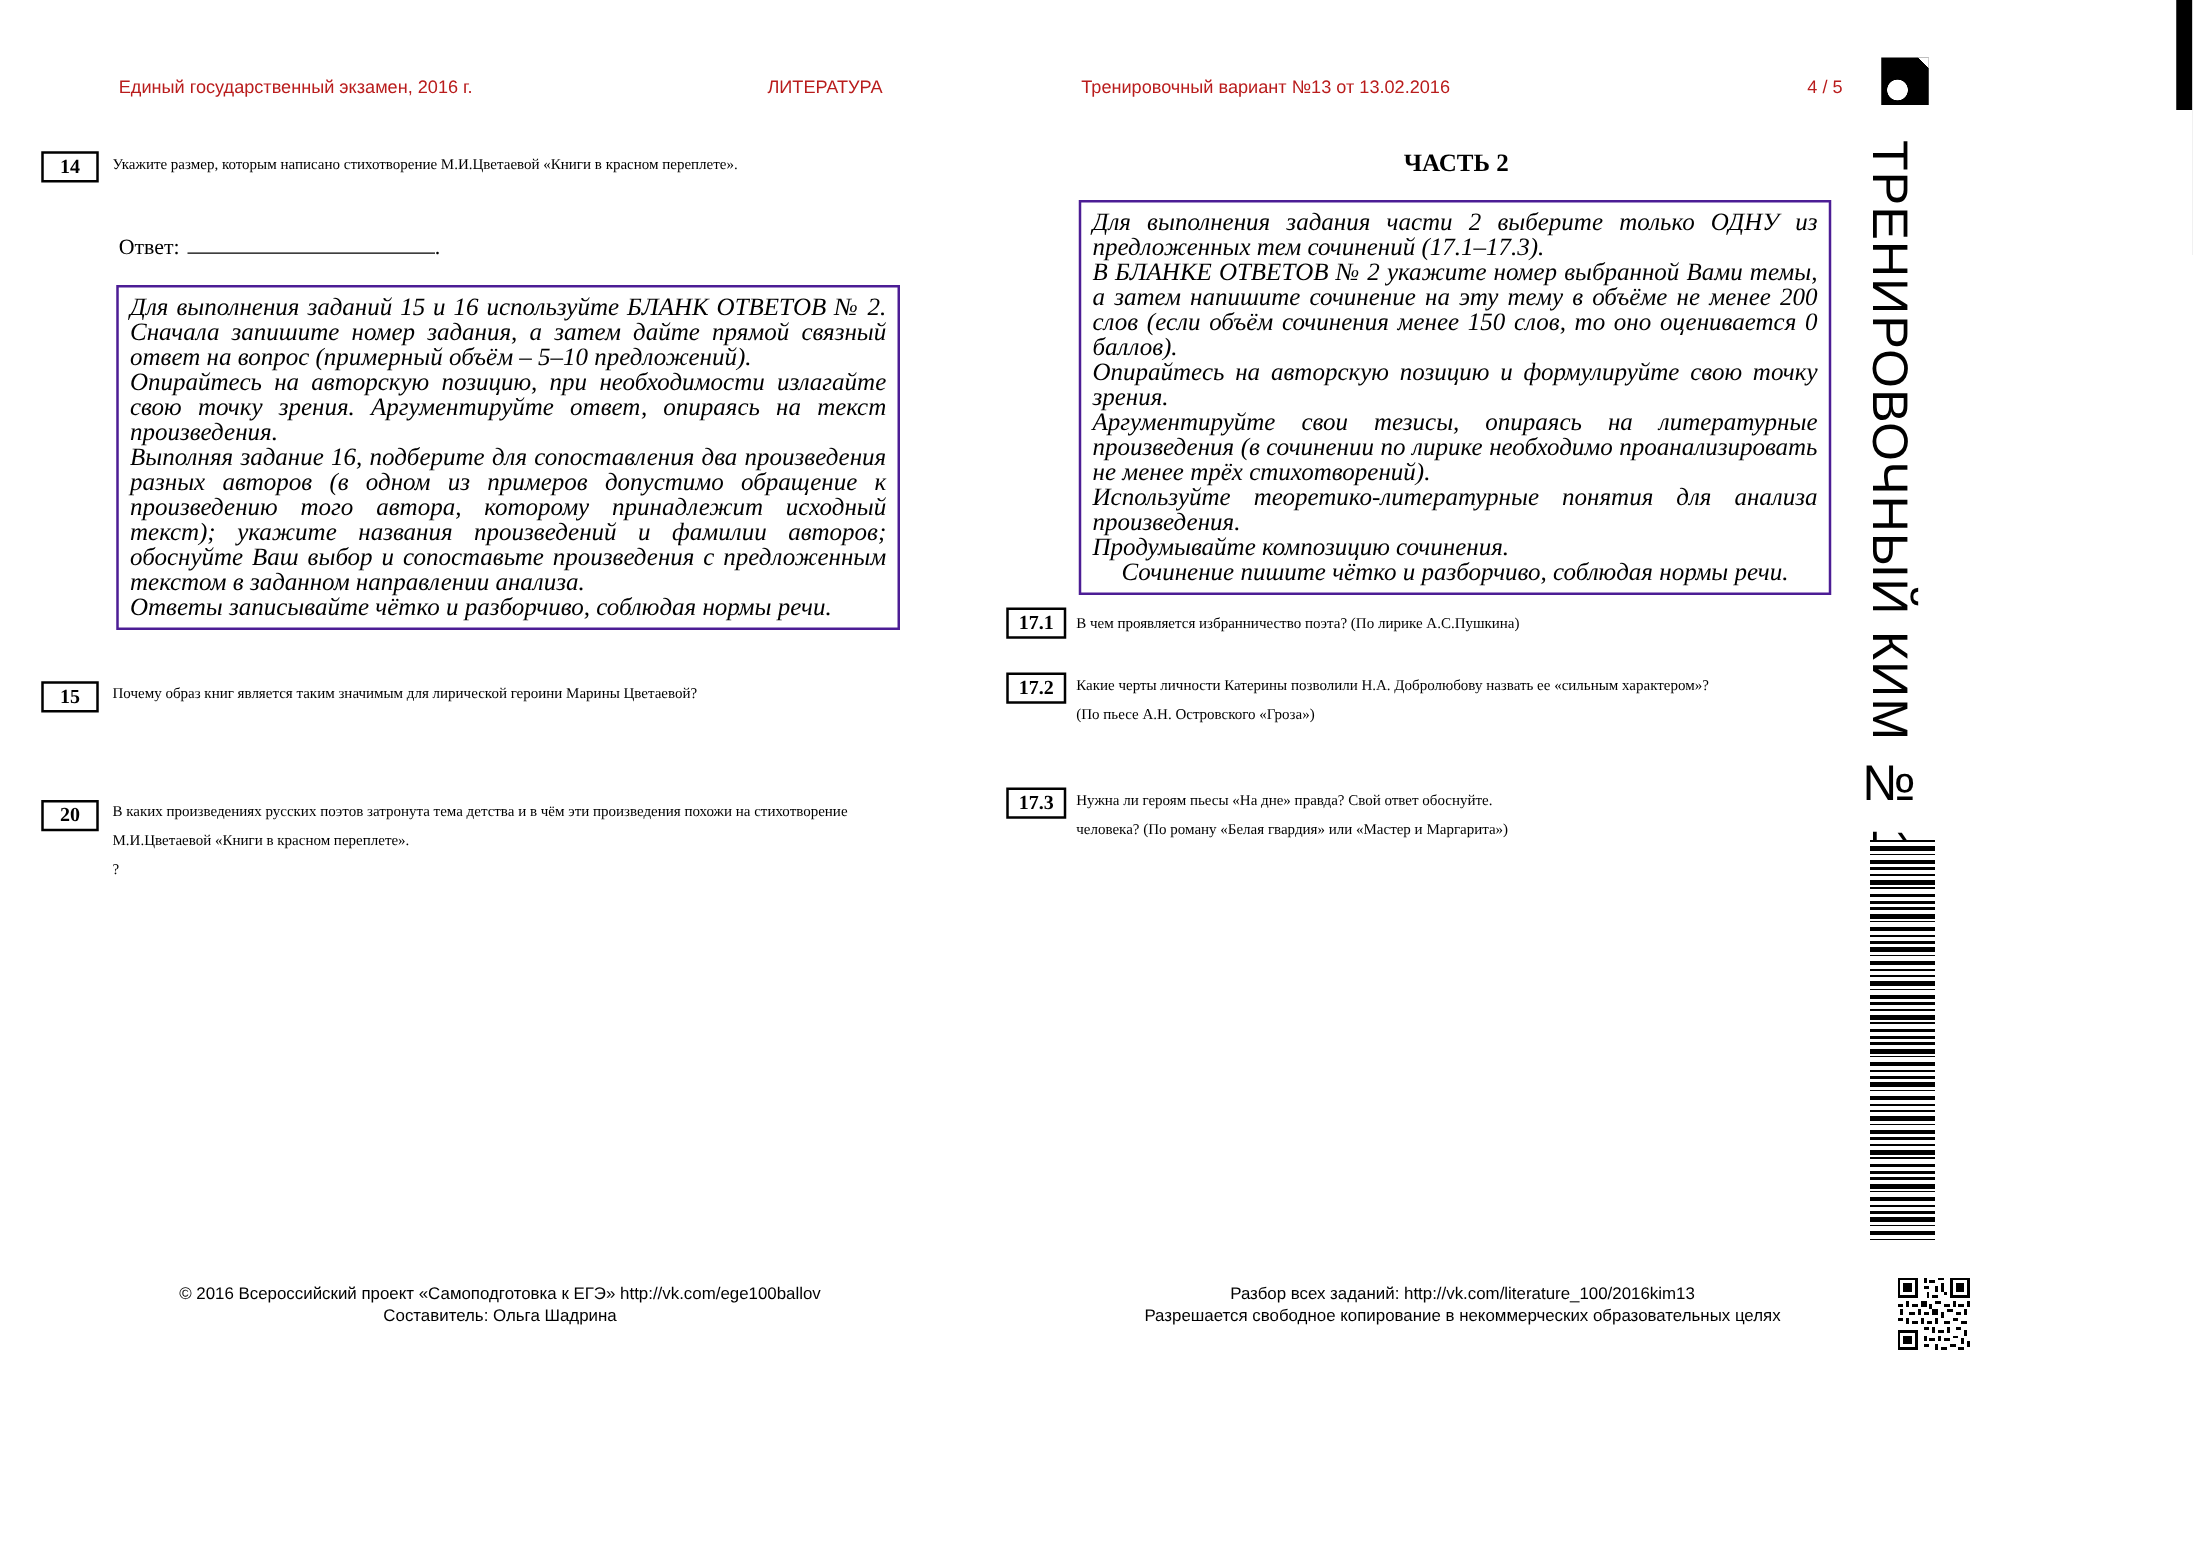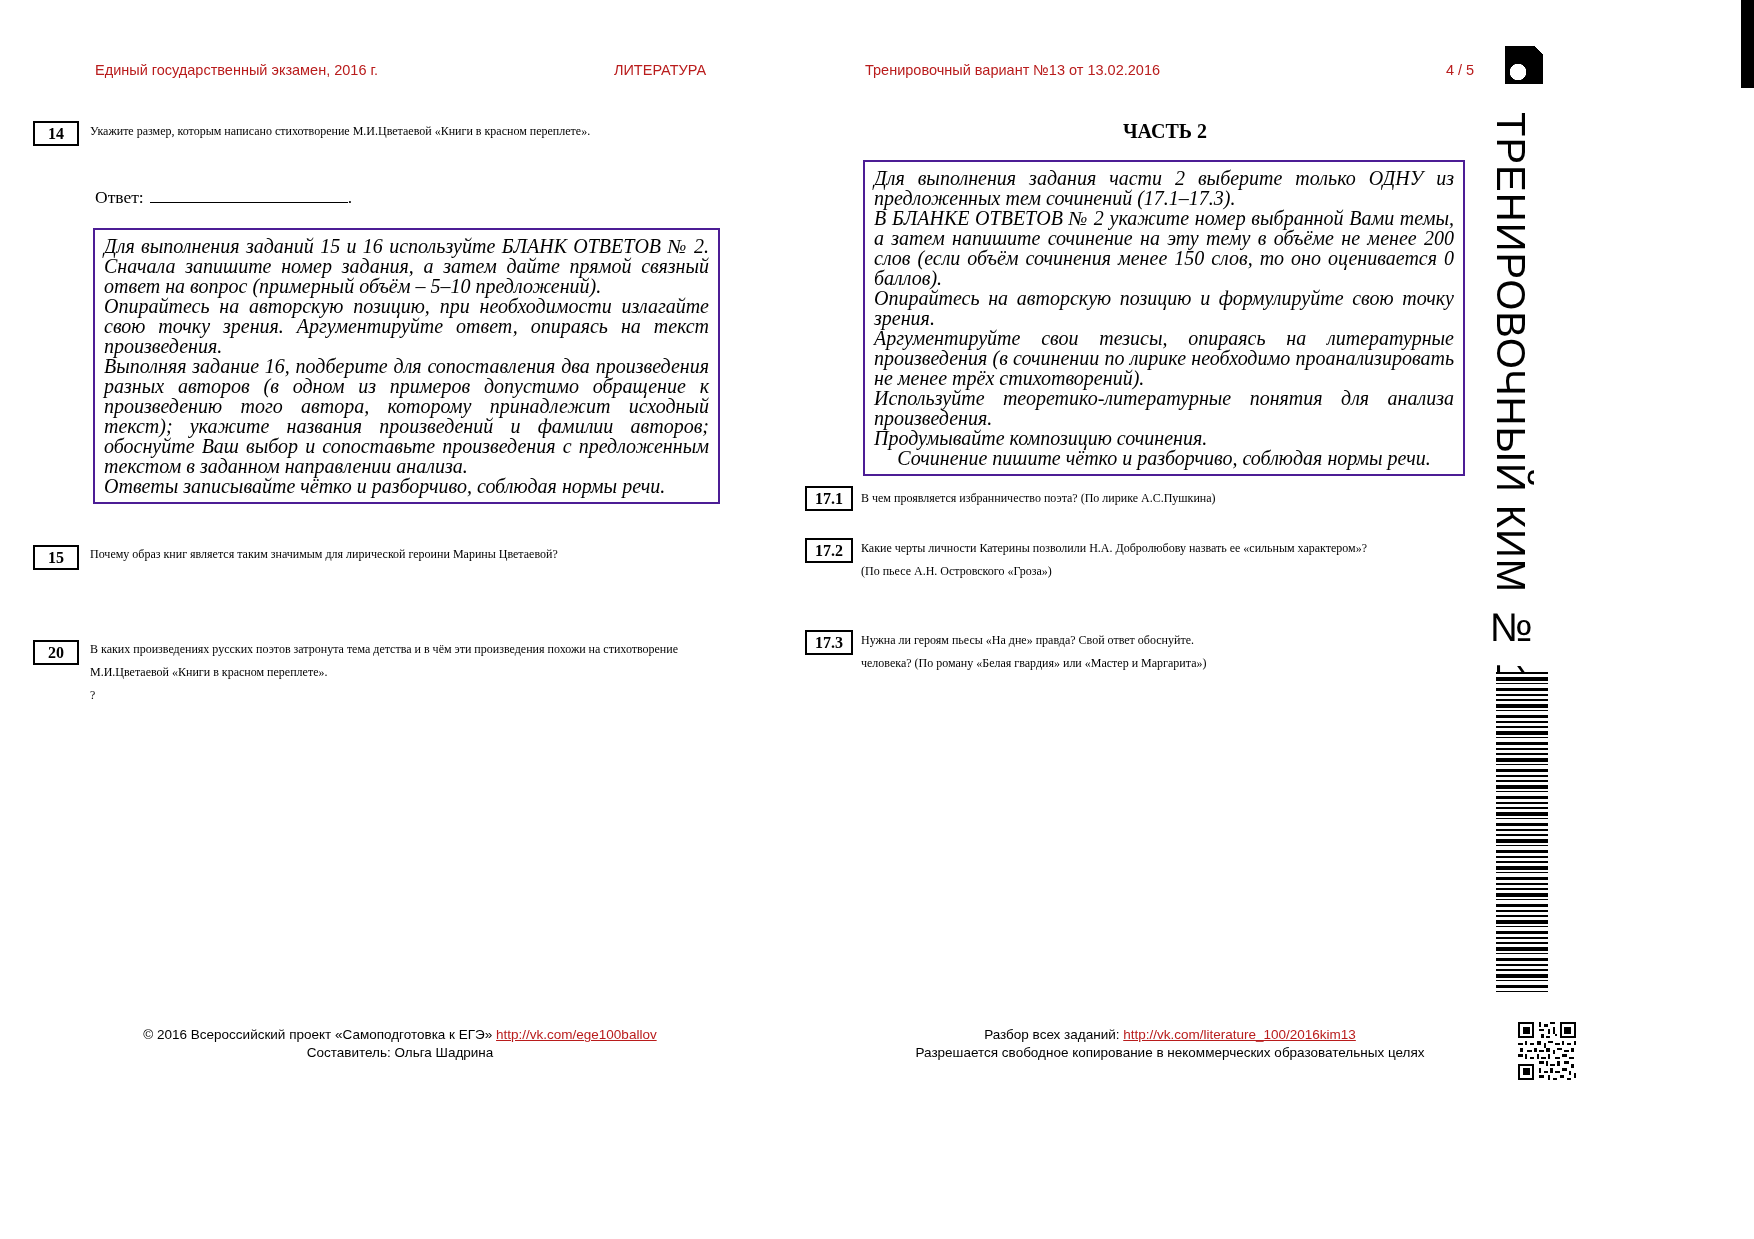--- a/index.html
+++ b/index.html
@@ -90,21 +90,21 @@
   }
 
   
   .footer-block {
     position:absolute; top:1026px;
     font-family:"Liberation Sans", sans-serif;
     font-size:13.5px; text-align:center; line-height:18px;
   }
   .footer-left  { left:120px; width:560px; }
   .footer-right { left:900px; width:540px; }
-  a.doc-link { color:#b91c1c; text-decoration:underline; cursor:pointer; }
+  a.doc-link { color:#000000; cursor:pointer; }
 </style>
 </head>
 <body>
 
 <div class="page">
 
   <span class="hdr hdr-left">Единый государственный экзамен, 2016 г.</span>
   <span class="hdr hdr-center">ЛИТЕРАТУРА</span>
   <span class="hdr hdr-right">Тренировочный вариант №13 от 13.02.2016</span>
   <span class="hdr hdr-page">4 / 5</span>

